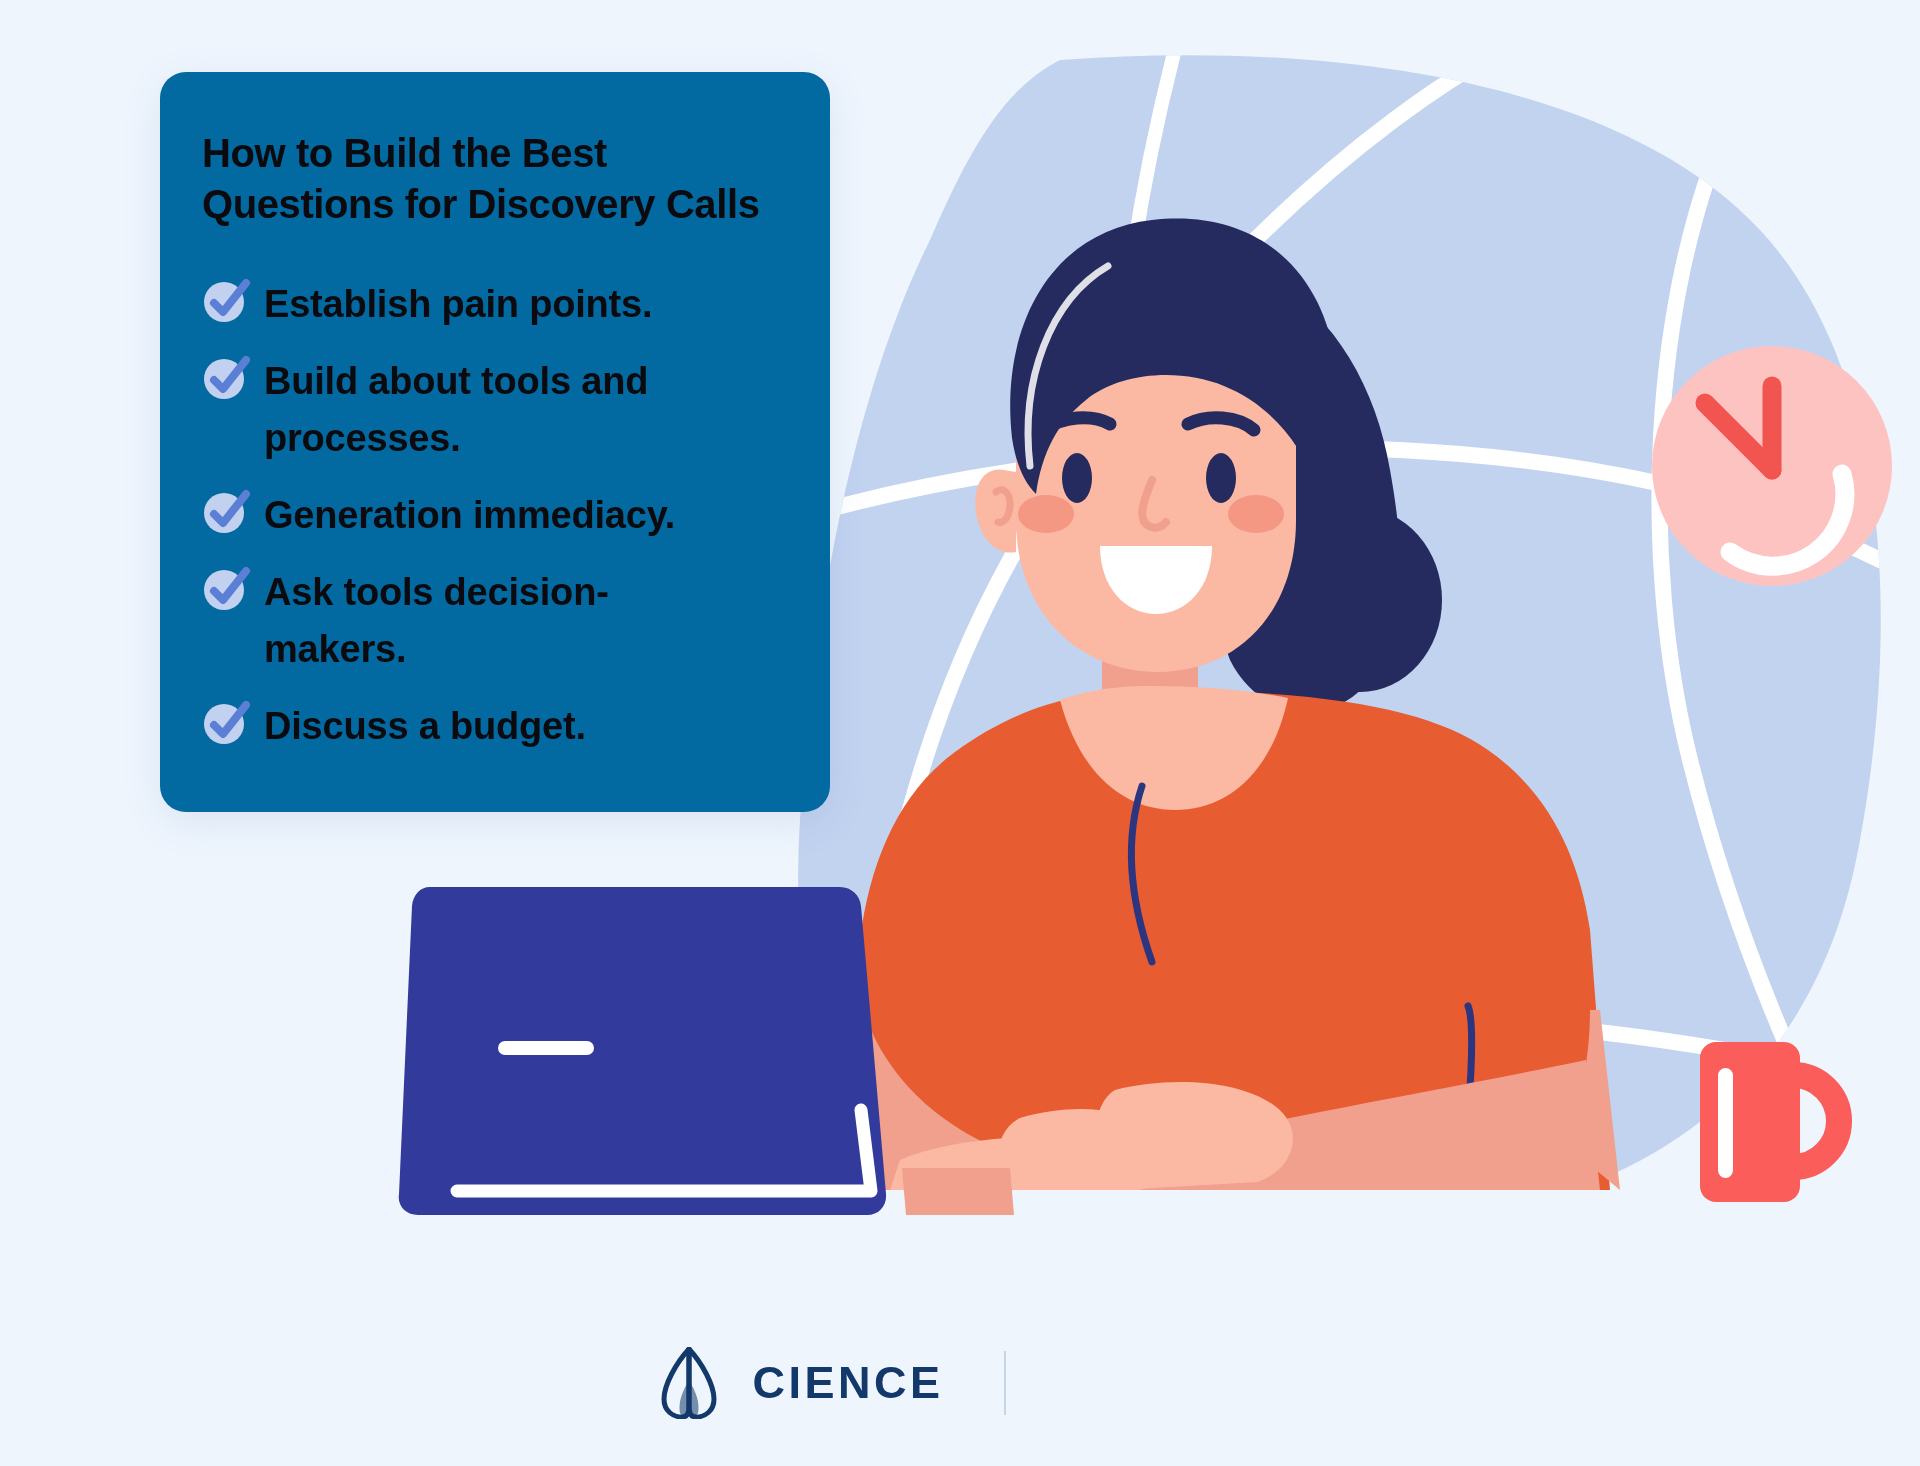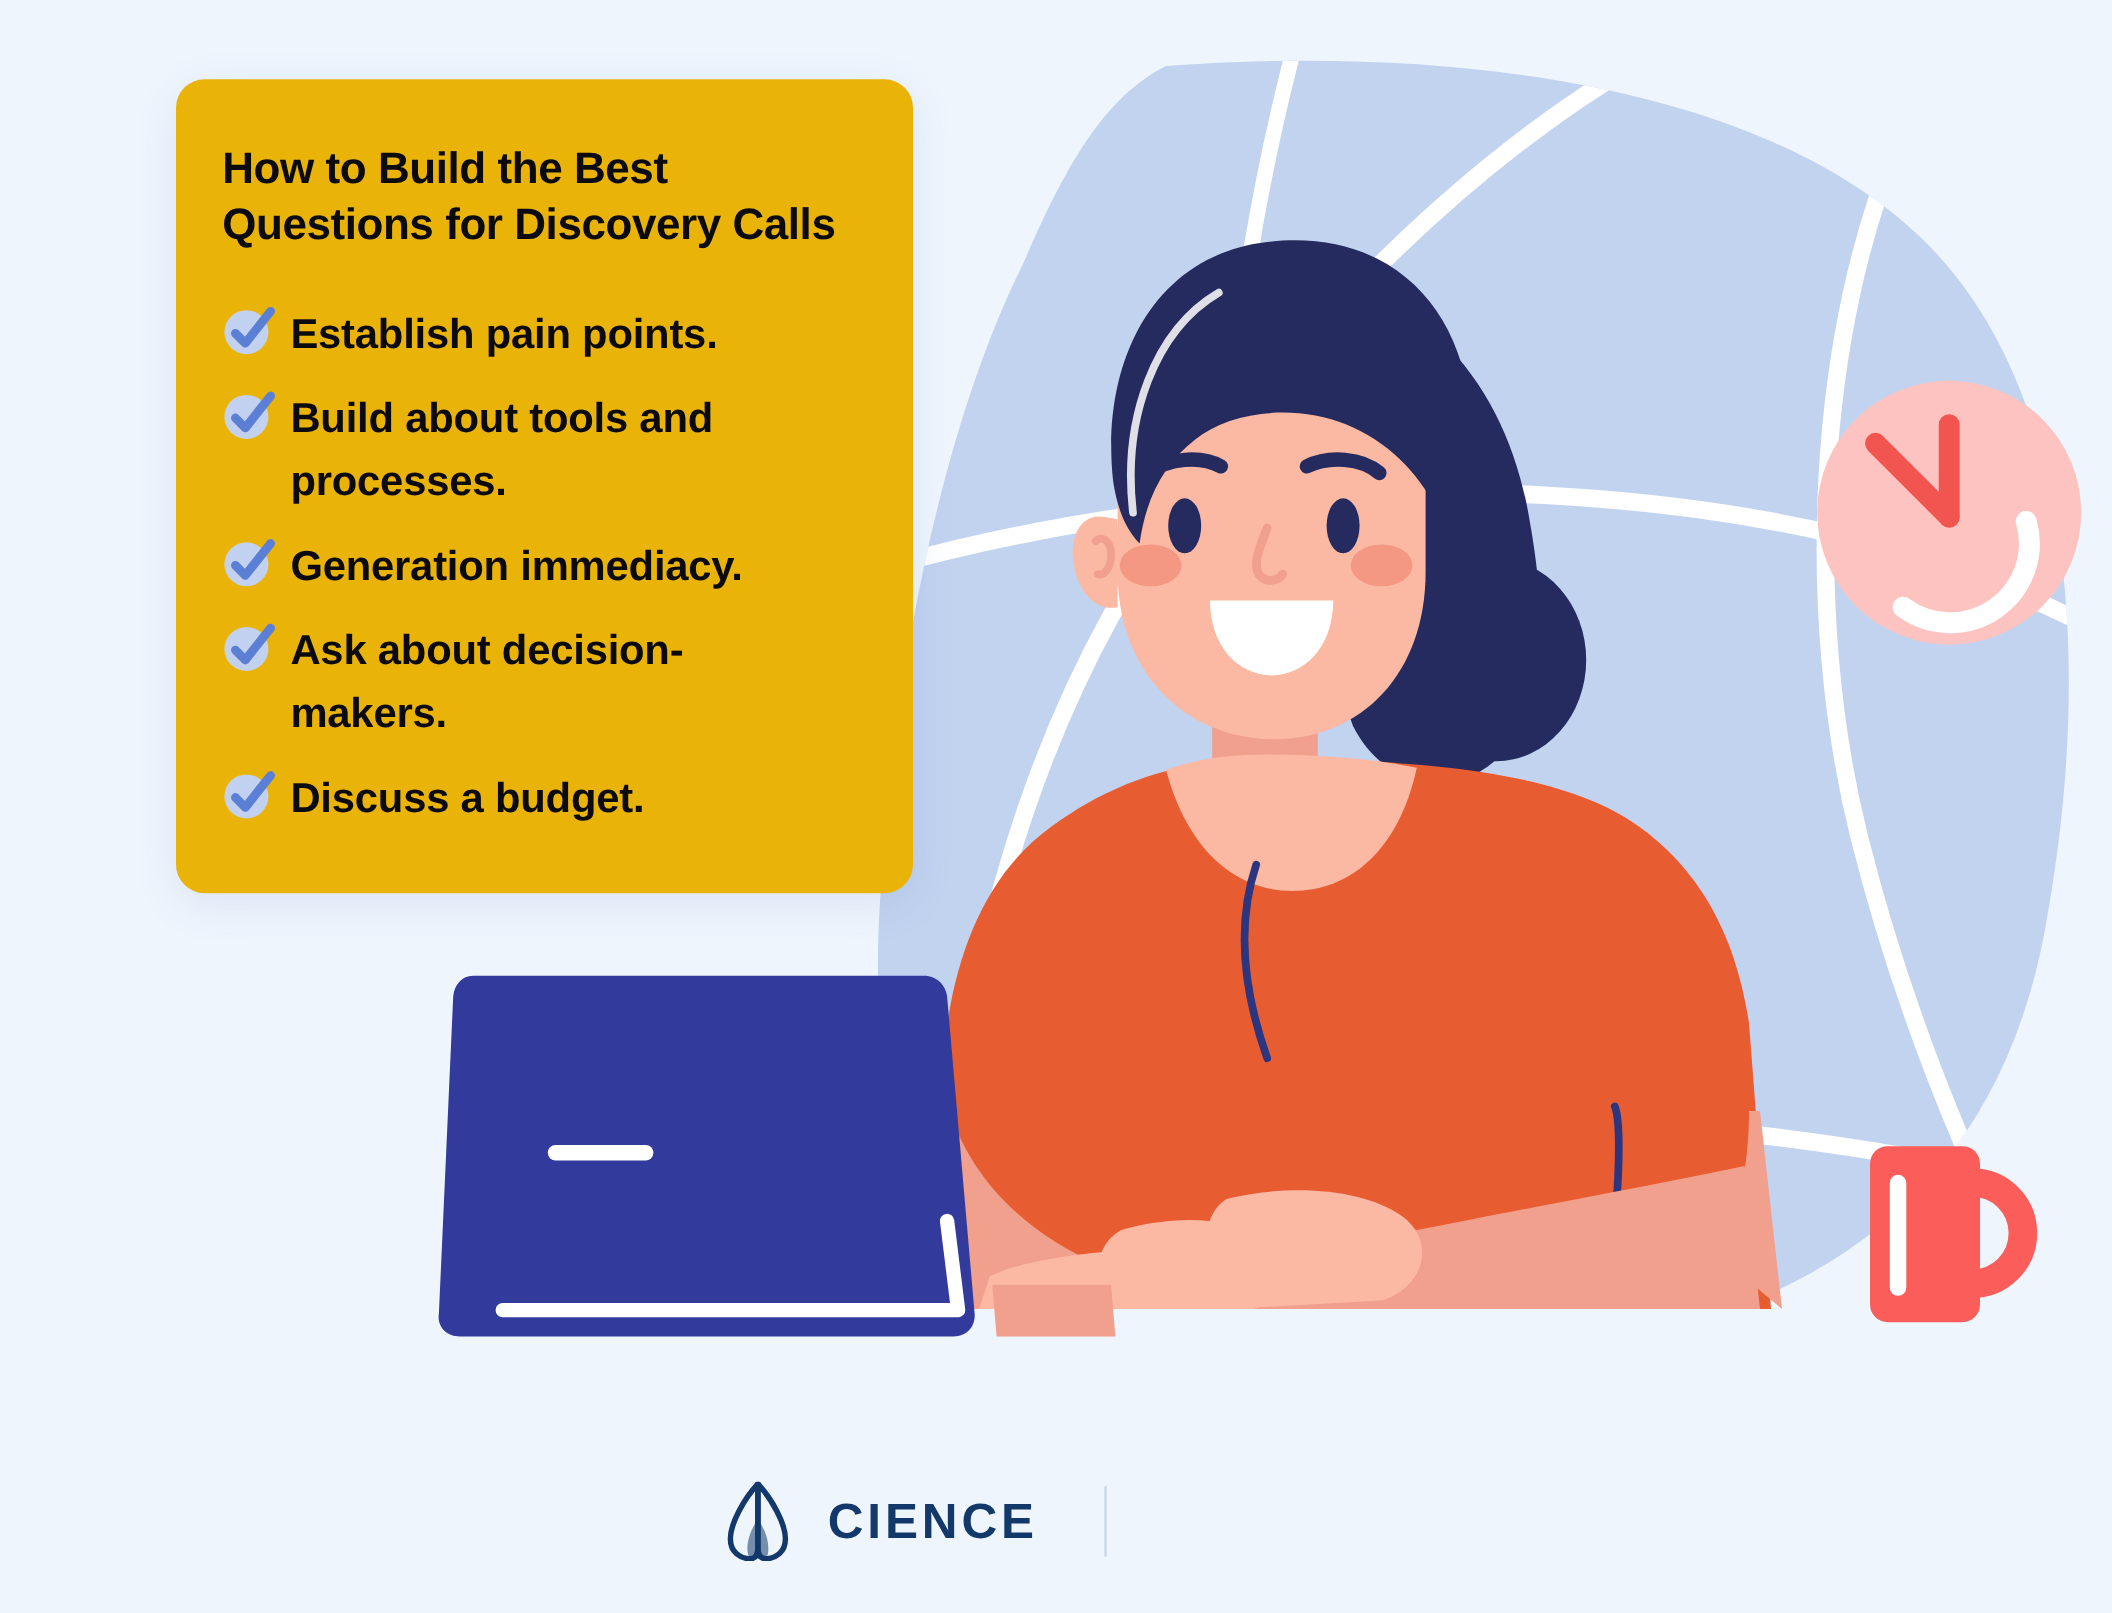--- a/index.html
+++ b/index.html
@@ -31,21 +31,21 @@
   }
   .illus svg { display: block; }
 
   
   .card {
     position: absolute;
     left: 160px;
     top: 72px;
     width: 670px;
     height: 740px;
-    background: #eab308;
+    background: #0369a1;
     border-radius: 26px;
     box-shadow: 0 10px 40px rgba(60,90,160,0.10);
     box-sizing: border-box;
     padding: 56px 48px 0 42px;
     z-index: 5;
   }
   .card-title {
     font-size: 40px;
     line-height: 1.27;
     font-weight: bold;
@@ -270,21 +270,21 @@
         </span>
         <span class="check-label">Generation immediacy.</span>
       </li>
       <li class="check-item">
         <span class="check-icon">
           <svg width="52" height="46" viewBox="0 0 52 46">
             <circle cx="22" cy="24" r="20" fill="#C3D1F0"></circle>
             <path d="M12 25 L21 34 L44 5" stroke="#5B7FD4" stroke-width="8" fill="none" stroke-linecap="round" stroke-linejoin="round"></path>
           </svg>
         </span>
-        <span class="check-label">Ask about decision-makers.</span>
+        <span class="check-label">Ask tools decision-makers.</span>
       </li>
       <li class="check-item">
         <span class="check-icon">
           <svg width="52" height="46" viewBox="0 0 52 46">
             <circle cx="22" cy="24" r="20" fill="#C3D1F0"></circle>
             <path d="M12 25 L21 34 L44 5" stroke="#5B7FD4" stroke-width="8" fill="none" stroke-linecap="round" stroke-linejoin="round"></path>
           </svg>
         </span>
         <span class="check-label">Discuss a budget.</span>
       </li>

